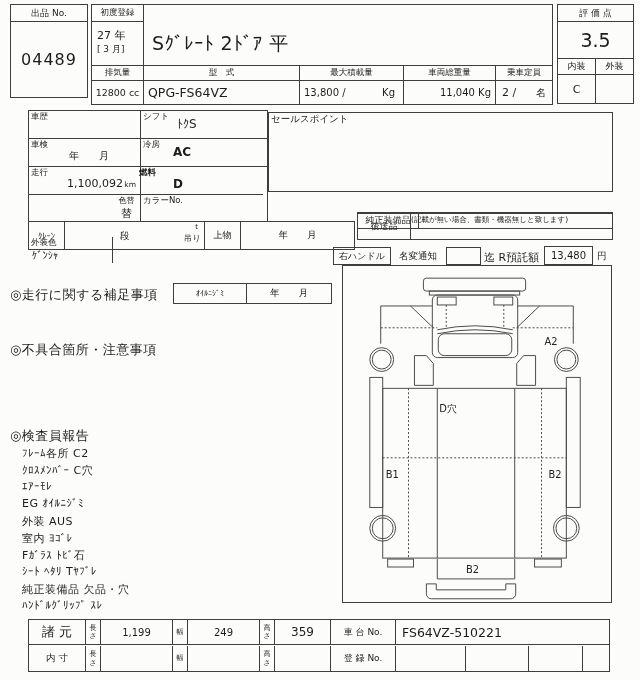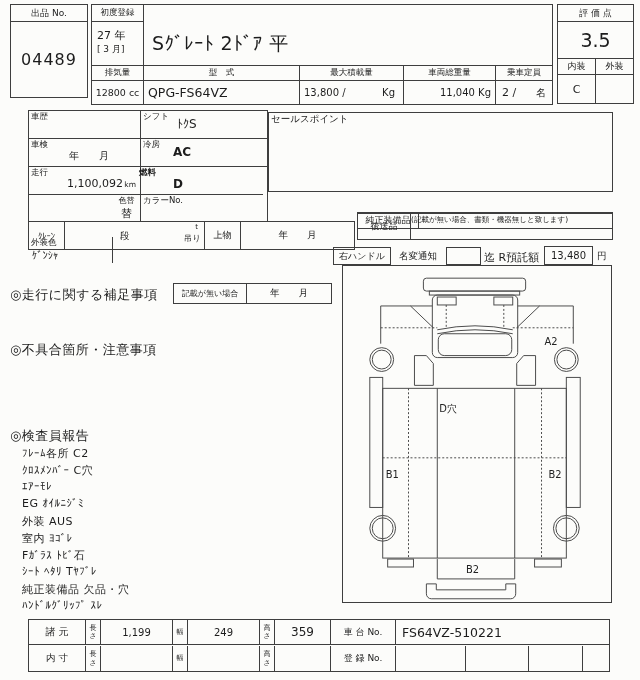--- a/index.html
+++ b/index.html
@@ -131,21 +131,21 @@
 
   <div class="abs b ctr" style="left:333px;top:247px;width:58px;height:18px;font-size:9px;">右ハンドル</div>
   <span class="abs" style="left:399px;top:250px;font-size:9.5px;white-space:nowrap;">名変通知</span>
   <div class="abs b" style="left:446px;top:247px;width:35px;height:18px;"></div>
   <span class="abs" style="left:484px;top:250px;font-size:11px;white-space:nowrap;">迄 R預託額</span>
   <div class="abs b ctr" style="left:544px;top:246px;width:49px;height:19px;font-size:10px;">13,480</div>
   <span class="abs" style="left:597px;top:250px;font-size:9.5px;">円</span>
 
   <div class="abs note-title" style="left:10px;top:286px;">◎走行に関する補足事項</div>
   <div class="abs b" style="left:173px;top:283px;width:159px;height:21px;">
-    <div class="abs br ctr" style="left:0;top:0;width:73px;height:19px;font-size:8px;">記載が無い場合</div>
+    <div class="abs br ctr" style="left:0;top:0;width:73px;height:19px;font-size:8px;">ｵｲﾙﾆｼﾞﾐ</div>
     <div class="abs ctr pre" style="left:73px;top:0;width:84px;height:19px;font-size:9.5px;">年　　月</div>
   </div>
   <div class="abs note-title" style="left:10px;top:341px;">◎不具合箇所・注意事項</div>
 
   <div class="abs note-title" style="left:10px;top:427px;">◎検査員報告</div>
   <div class="abs" style="left:22px;top:446px;">
     <div class="insp-item">ﾌﾚｰﾑ各所 C2</div>
     <div class="insp-item">ｸﾛｽﾒﾝﾊﾞｰ C穴</div>
     <div class="insp-item">ｴｱｰﾓﾚ</div>
     <div class="insp-item">EG ｵｲﾙﾆｼﾞﾐ</div>
@@ -213,21 +213,21 @@
         <text x="97" y="147">D穴</text>
         <text x="43" y="213">B1</text>
         <text x="207" y="213">B2</text>
         <text x="124" y="309">B2</text>
       </g>
     </svg>
   </div>
 
   <div class="abs b" style="left:28px;top:619px;width:582px;height:53px;">
 
-    <div class="abs br bb ctr" style="left:0;top:0;width:57px;height:25px;font-size:10px;">諸 元</div>
+    <div class="abs br bb ctr" style="left:0;top:0;width:57px;height:25px;font-size:13px;">諸 元</div>
     <div class="abs br bb vcell" style="left:57px;top:0;width:15px;height:25px;">長さ</div>
     <div class="abs br bb ctr" style="left:72px;top:0;width:72px;height:25px;font-size:10px;">1,199</div>
     <div class="abs br bb vcell" style="left:144px;top:0;width:15px;height:25px;">幅</div>
     <div class="abs br bb ctr" style="left:159px;top:0;width:72px;height:25px;font-size:10px;">249</div>
     <div class="abs br bb vcell" style="left:231px;top:0;width:15px;height:25px;">高さ</div>
     <div class="abs br bb ctr" style="left:246px;top:0;width:56px;height:25px;font-size:12px;">359</div>
     <div class="abs br bb ctr" style="left:302px;top:0;width:65px;height:25px;font-size:9px;">車 台 No.</div>
     <div class="abs bb" style="left:367px;top:0;width:213px;height:25px;font-size:12.5px;display:flex;align-items:center;padding-left:6px;white-space:nowrap;">FS64VZ-510221</div>
 
     <div class="abs br ctr" style="left:0;top:26px;width:57px;height:25px;font-size:9.5px;">内 寸</div>

